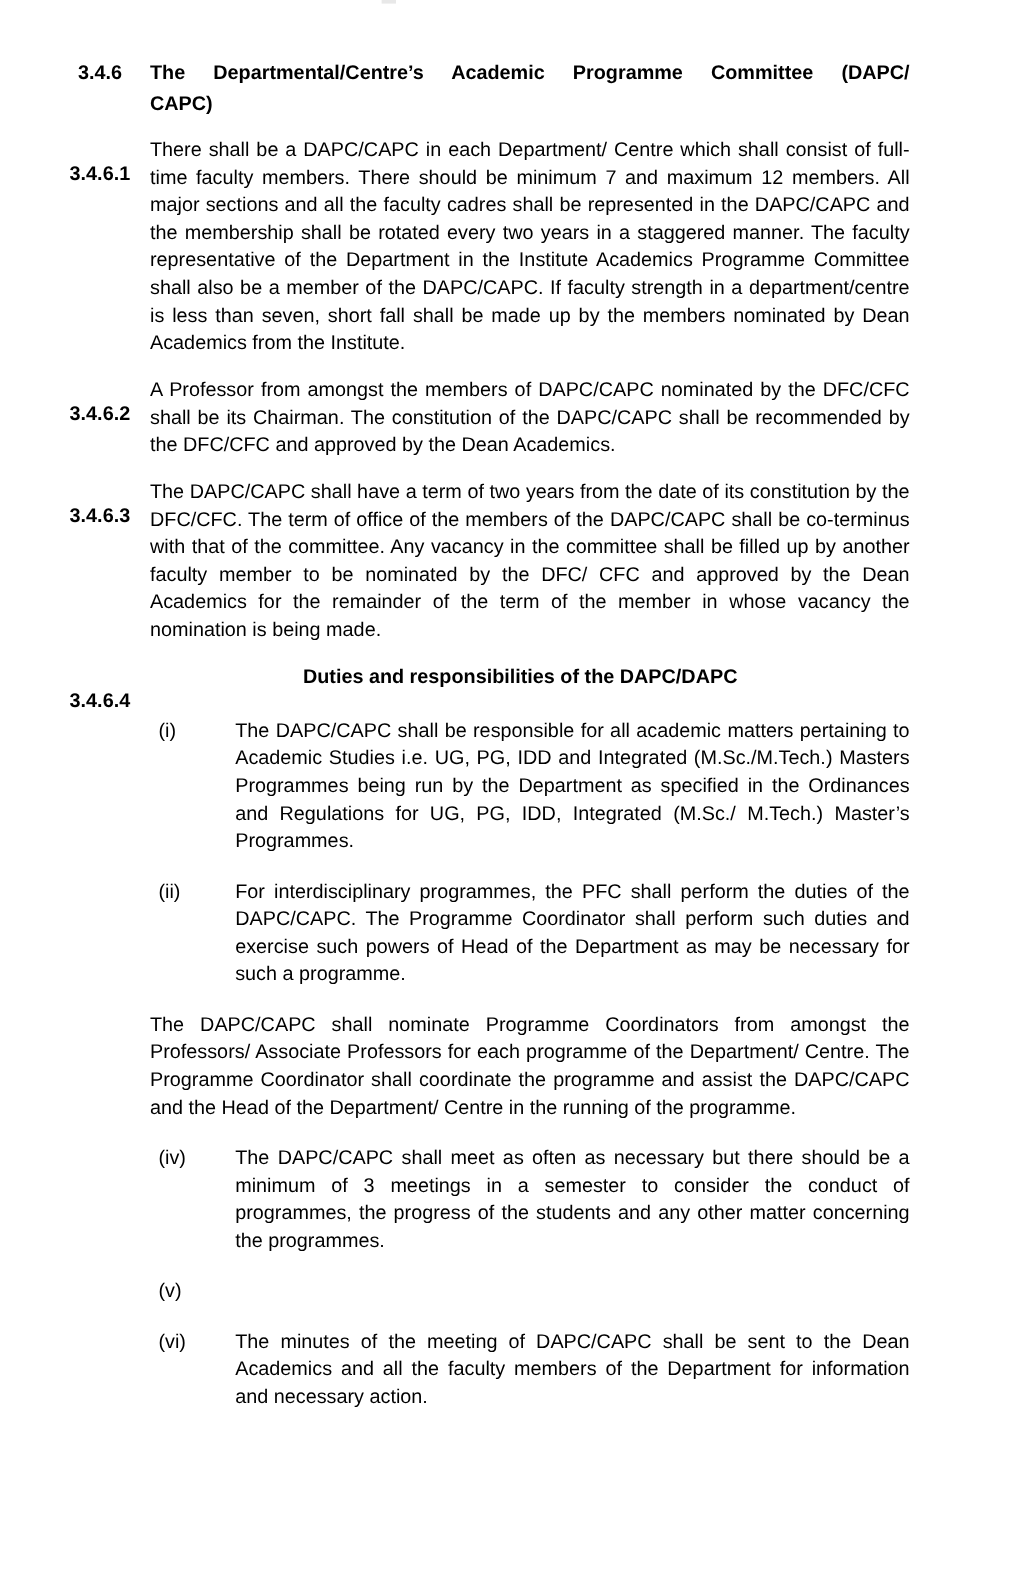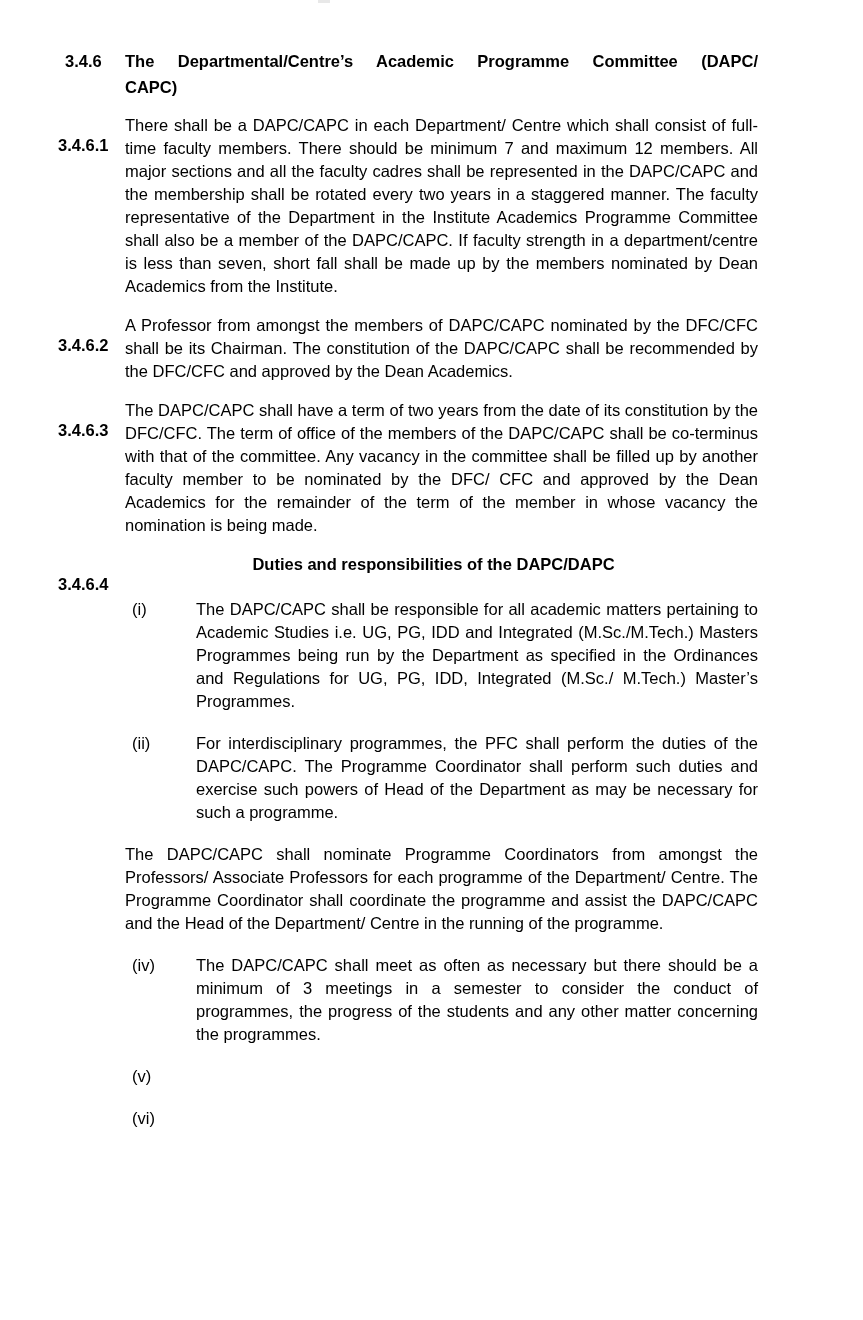--- a/index.html
+++ b/index.html
@@ -152,16 +152,17 @@
       <span class="duty-label">(iv)</span>
       <p class="duty-text">The DAPC/CAPC shall meet as often as necessary but there should be a minimum of 3 meetings in a semester to consider the conduct of programmes, the progress of the students and any other matter concerning the programmes.</p>
     </div>
 
     <div class="duty">
       <span class="duty-label">(v)</span>
     </div>
 
     <div class="duty">
       <span class="duty-label">(vi)</span>
+      <p class="duty-text">The minutes of the meeting of DAPC/CAPC shall be sent to the Dean Academics and all the faculty members of the Department for information and necessary action.</p>
     </div>
 
   </div>
 </div>
 
 </body></html>

